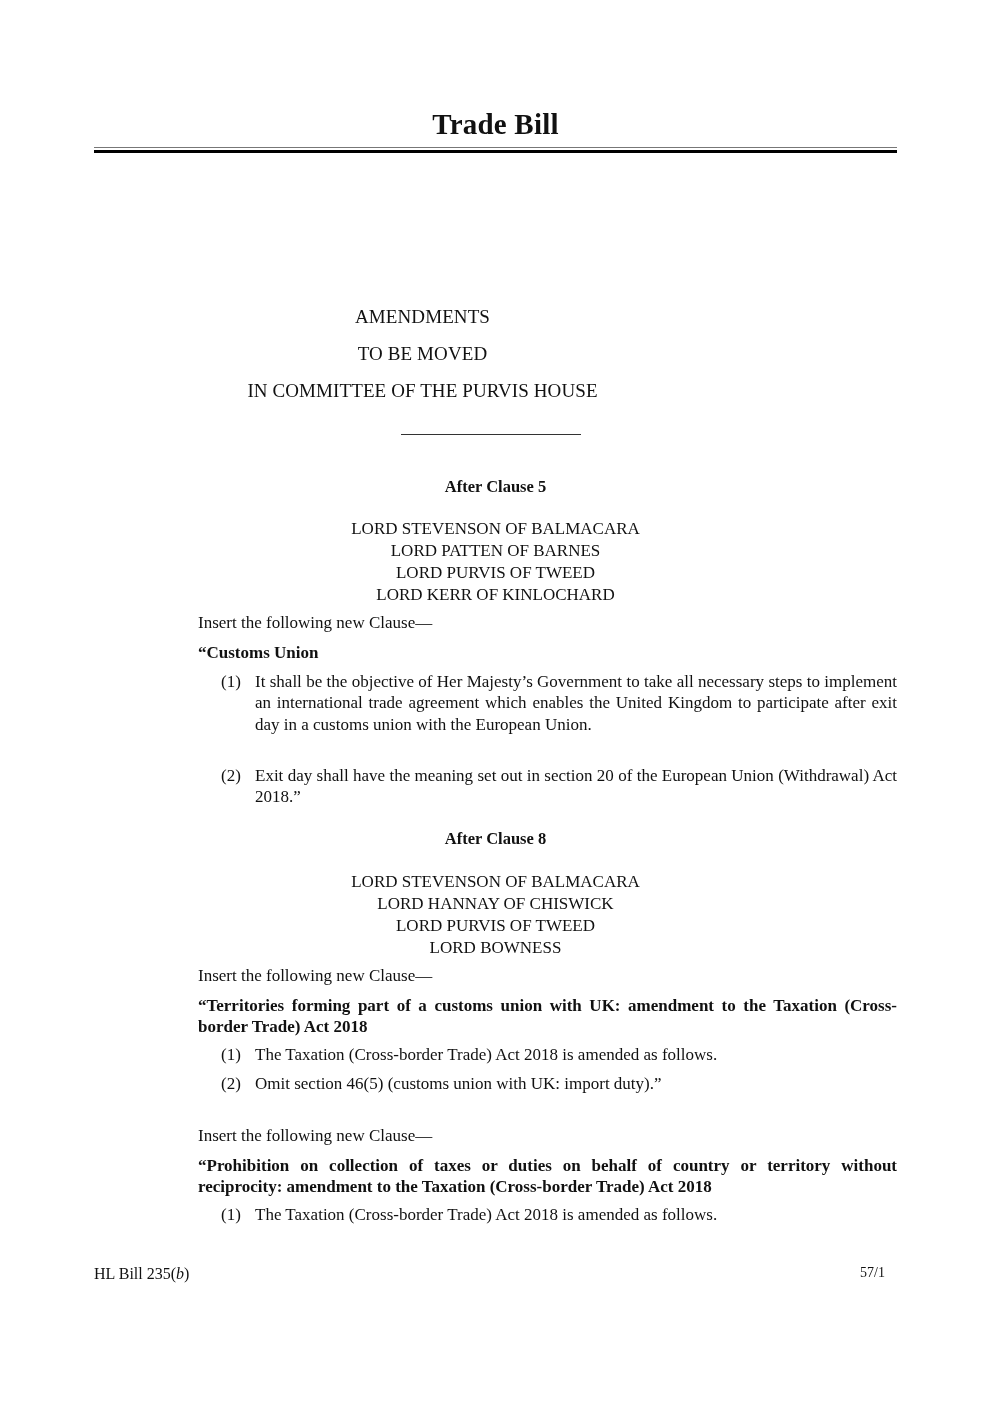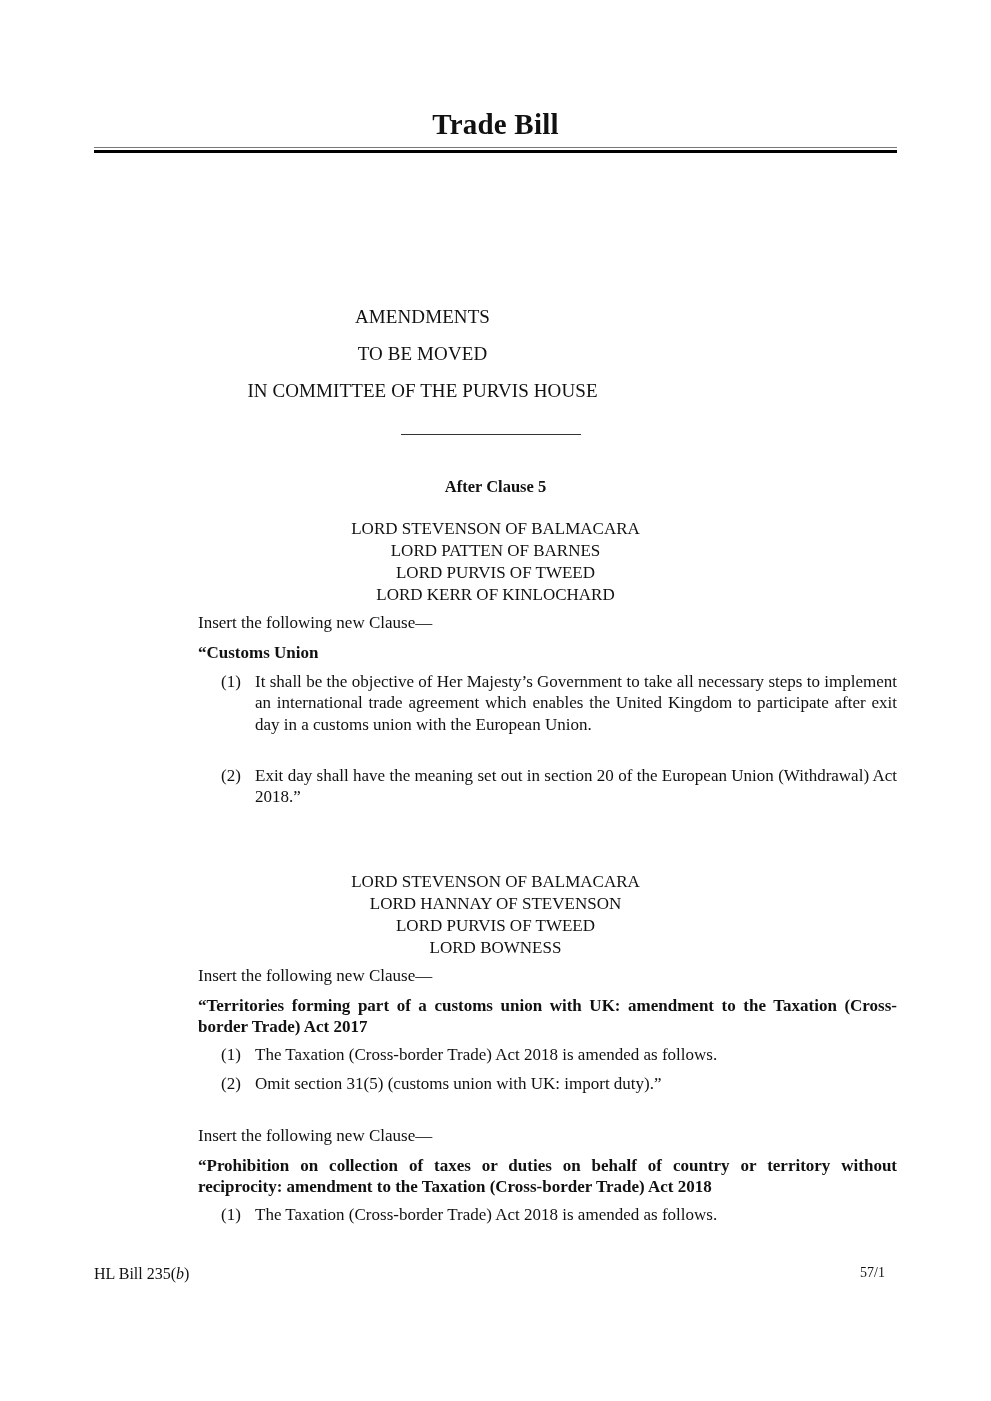--- a/index.html
+++ b/index.html
@@ -142,36 +142,37 @@
 
   <div class="sub" style="top:671px;">
     <span class="num">(1)</span>
     <div class="text">It shall be the objective of Her Majesty’s Government to take all necessary steps to implement an international trade agreement which enables the United Kingdom to participate after exit day in a customs union with the European Union.</div>
   </div>
   <div class="sub" style="top:765px;">
     <span class="num">(2)</span>
     <div class="text">Exit day shall have the meaning set out in section 20 of the European Union (Withdrawal) Act 2018.”</div>
   </div>
 
+  <div class="heading" style="top:829px;">After Clause 8</div>
   <div class="names" style="top:871px;">
     <div>LORD STEVENSON OF BALMACARA</div>
-    <div>LORD HANNAY OF STEVENSON</div>
+    <div>LORD HANNAY OF CHISWICK</div>
     <div>LORD PURVIS OF TWEED</div>
     <div>LORD BOWNESS</div>
   </div>
   <div class="insert" style="top:966px;">Insert the following new Clause—</div>
-  <div class="clause-title" style="top:995px;">“Territories forming part of a customs union with UK: amendment to the Taxation (Cross-border Trade) Act 2017</div>
+  <div class="clause-title" style="top:995px;">“Territories forming part of a customs union with UK: amendment to the Taxation (Cross-border Trade) Act 2018</div>
 
   <div class="sub" style="top:1044px;">
     <span class="num">(1)</span>
     <div class="text">The Taxation (Cross-border Trade) Act 2018 is amended as follows.</div>
   </div>
   <div class="sub" style="top:1073px;">
     <span class="num">(2)</span>
-    <div class="text">Omit section 31(5) (customs union with UK: import duty).”</div>
+    <div class="text">Omit section 46(5) (customs union with UK: import duty).”</div>
   </div>
 
   <div class="insert" style="top:1126px;">Insert the following new Clause—</div>
   <div class="clause-title" style="top:1155px;">“Prohibition on collection of taxes or duties on behalf of country or territory without reciprocity: amendment to the Taxation (Cross-border Trade) Act 2018</div>
 
   <div class="sub" style="top:1204px;">
     <span class="num">(1)</span>
     <div class="text">The Taxation (Cross-border Trade) Act 2018 is amended as follows.</div>
   </div>
 

